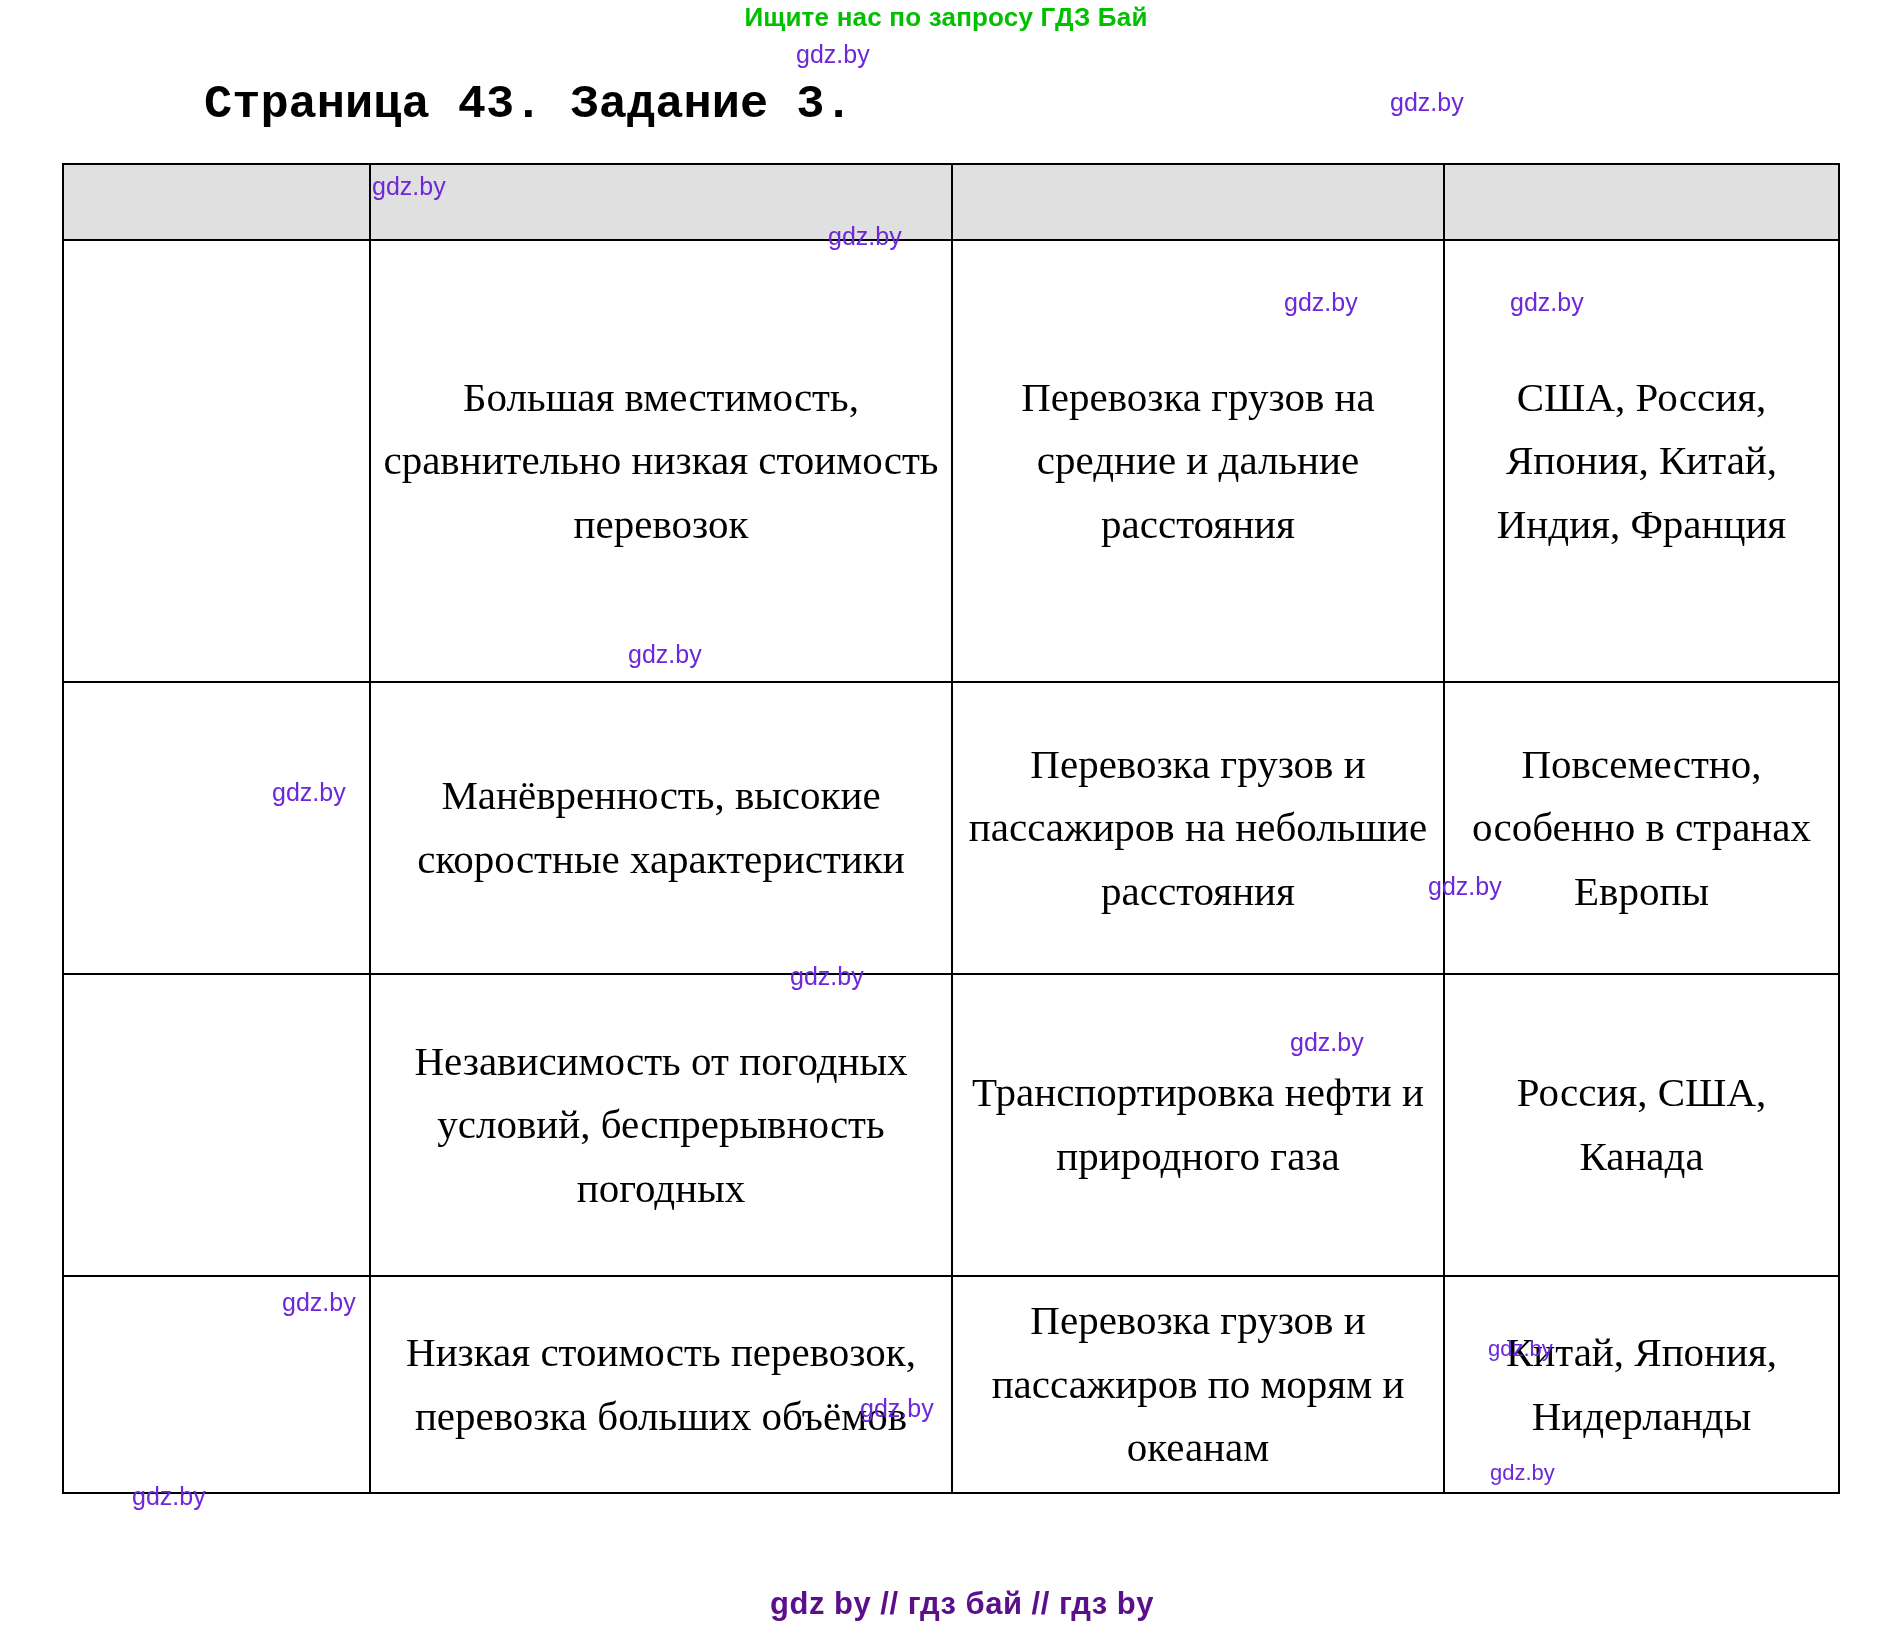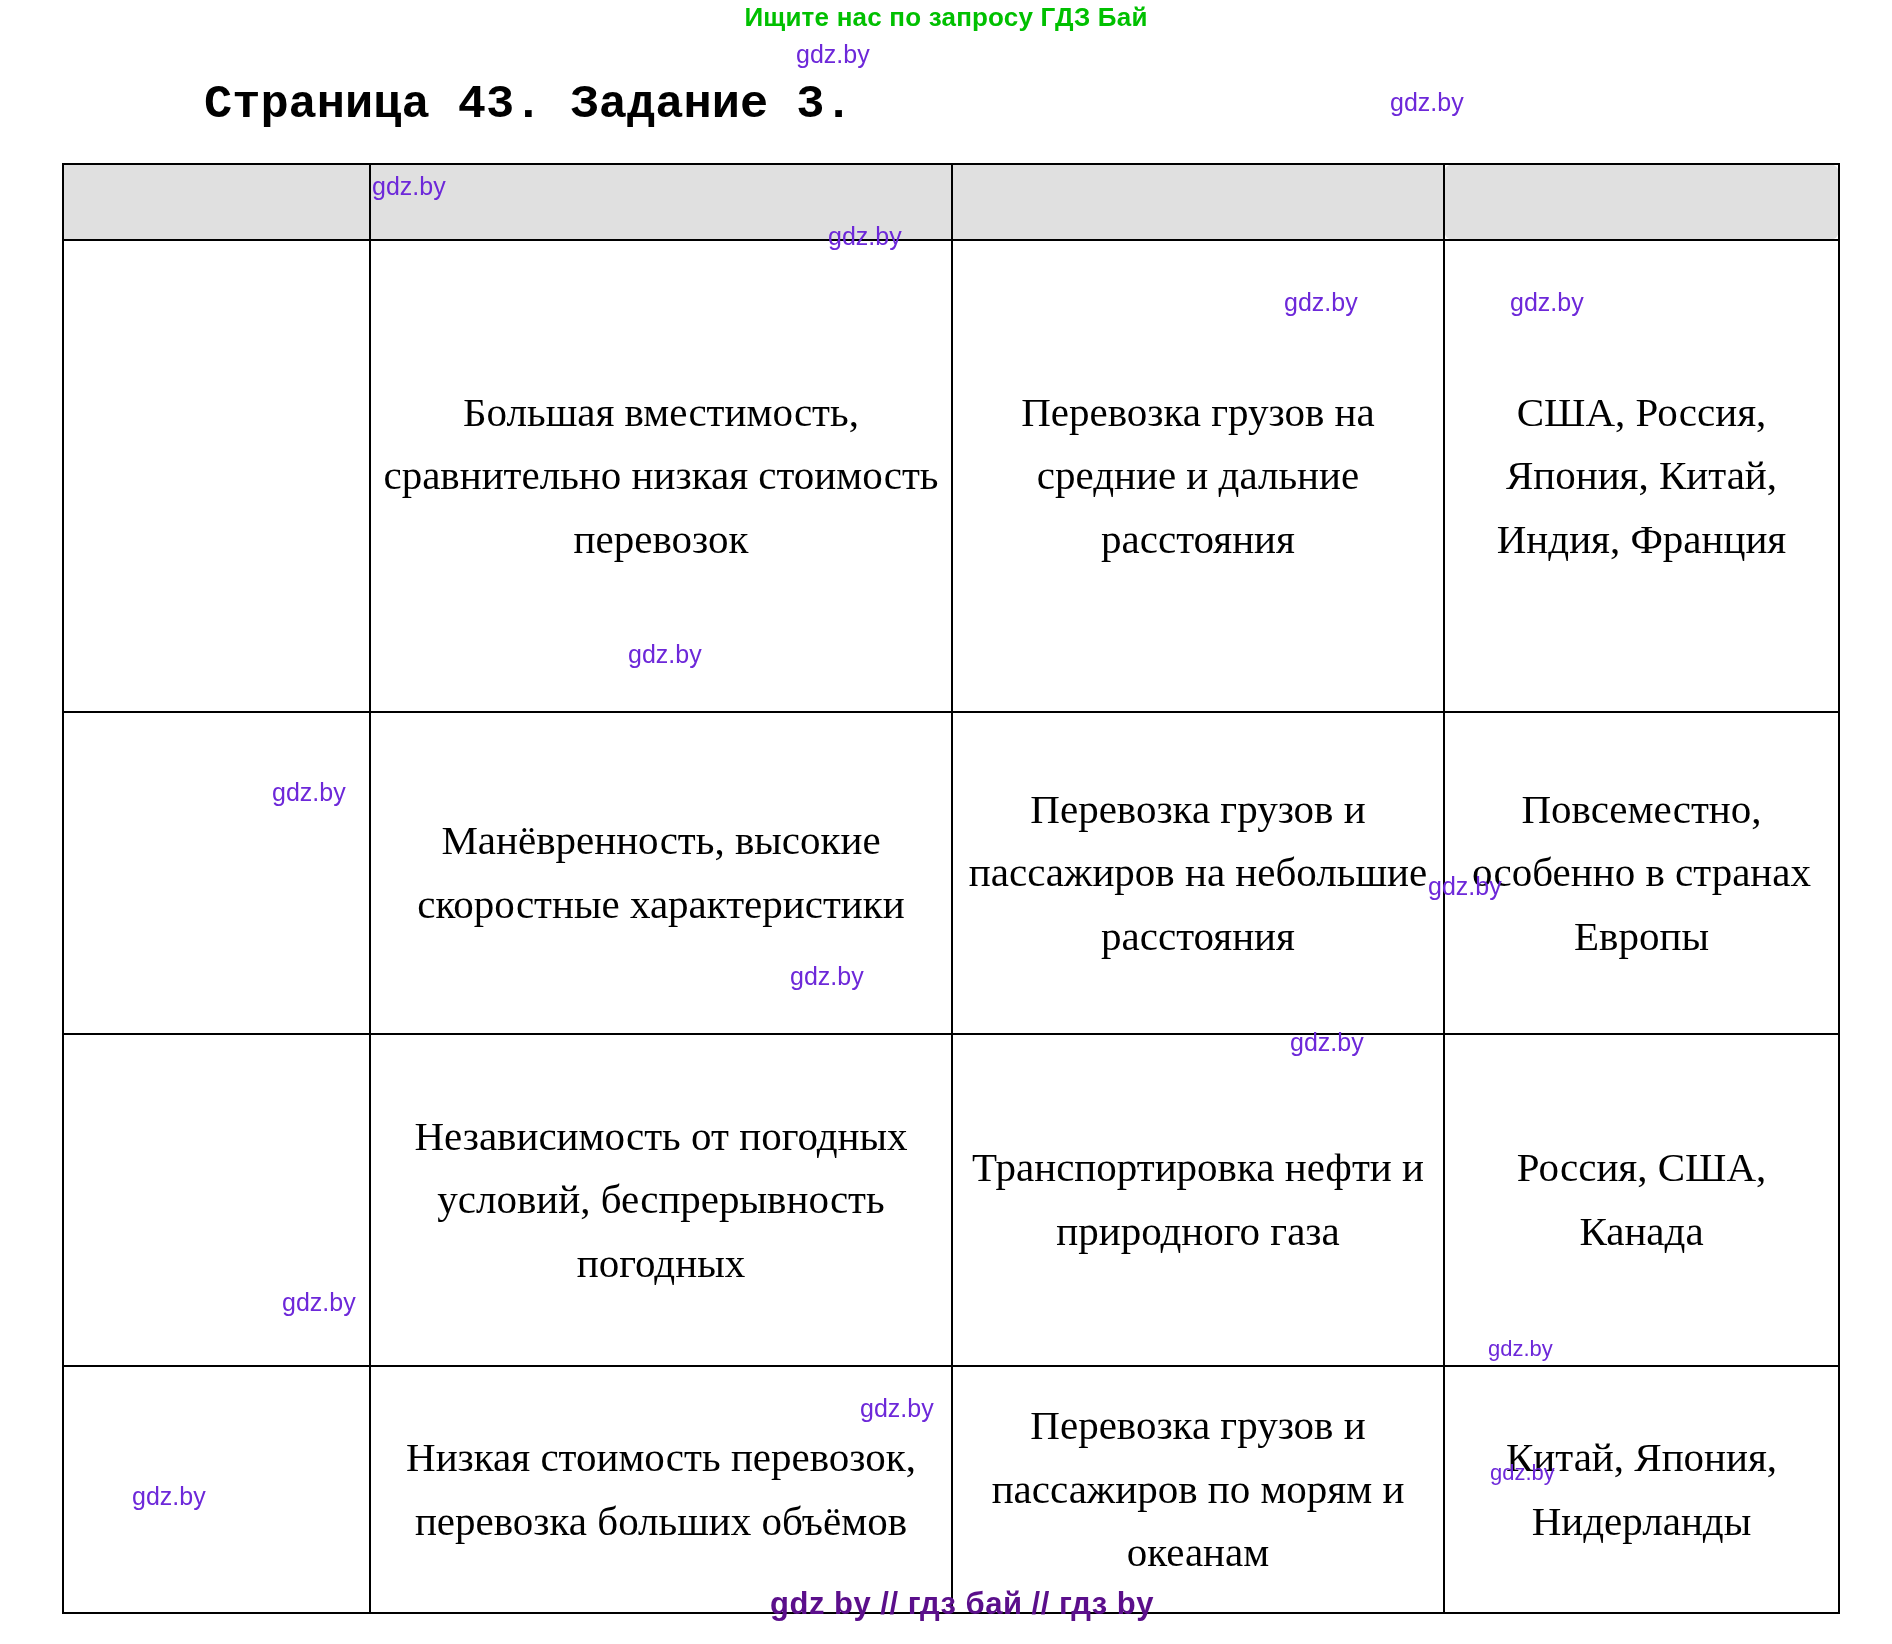--- a/index.html
+++ b/index.html
@@ -66,31 +66,31 @@
     table-layout: fixed;
   }
   table.grid td {
     border: 2px solid #000000;
     vertical-align: middle;
     text-align: center;
     font-family: "Liberation Serif", "DejaVu Serif", serif;
     font-size: 41px;
     line-height: 1.55;
     color: #000000;
-    padding: 15px 6px;
+    padding: 0 6px;
   }
   table.grid tr.head td {
     background: #e0e0e0;
     height: 74px;
     padding: 0;
   }
   td.c0 { width: 305px; }
   td.c1 { width: 580px; }
   td.c2 { width: 490px; }
-  td.c3 { width: 393px; border-radius: 9px; }
+  td.c3 { width: 393px; }
 
   tr.r1 td { height: 440px; }
   tr.r2 td { height: 290px; }
   tr.r3 td { height: 300px; }
   tr.r4 td { height: 215px; }
 
   
   .footer {
     position: absolute;
     left: 16px;

